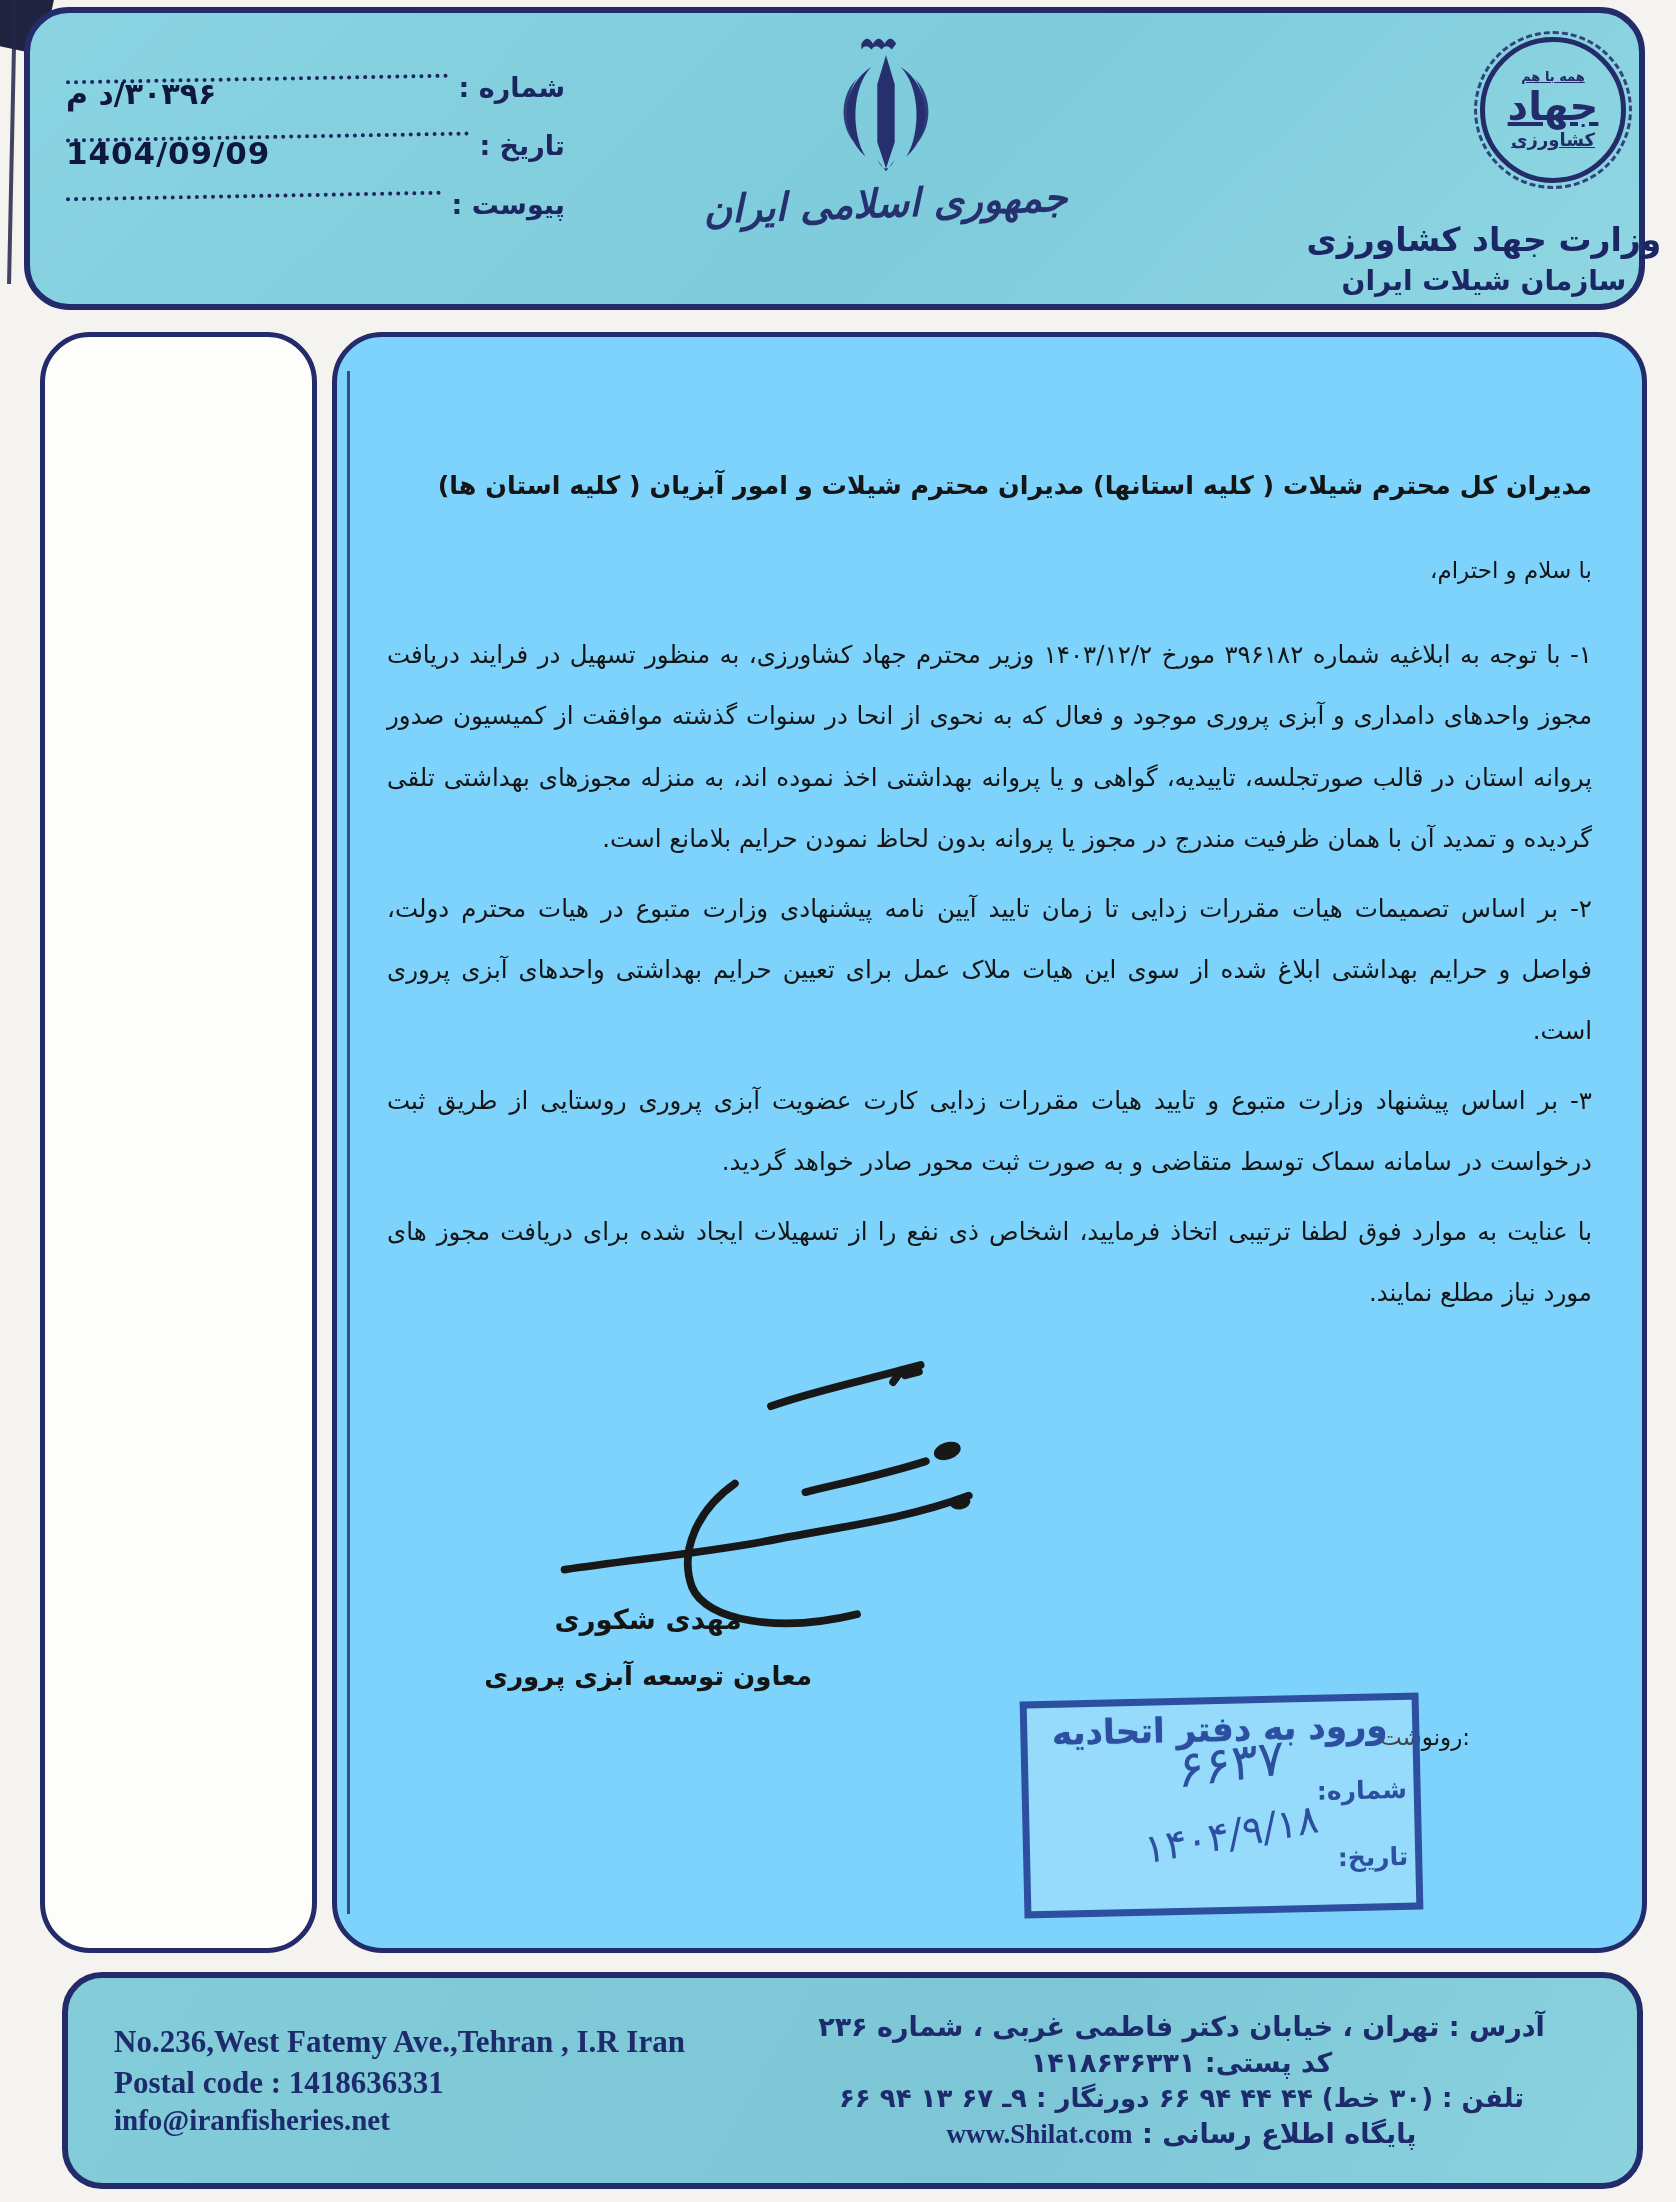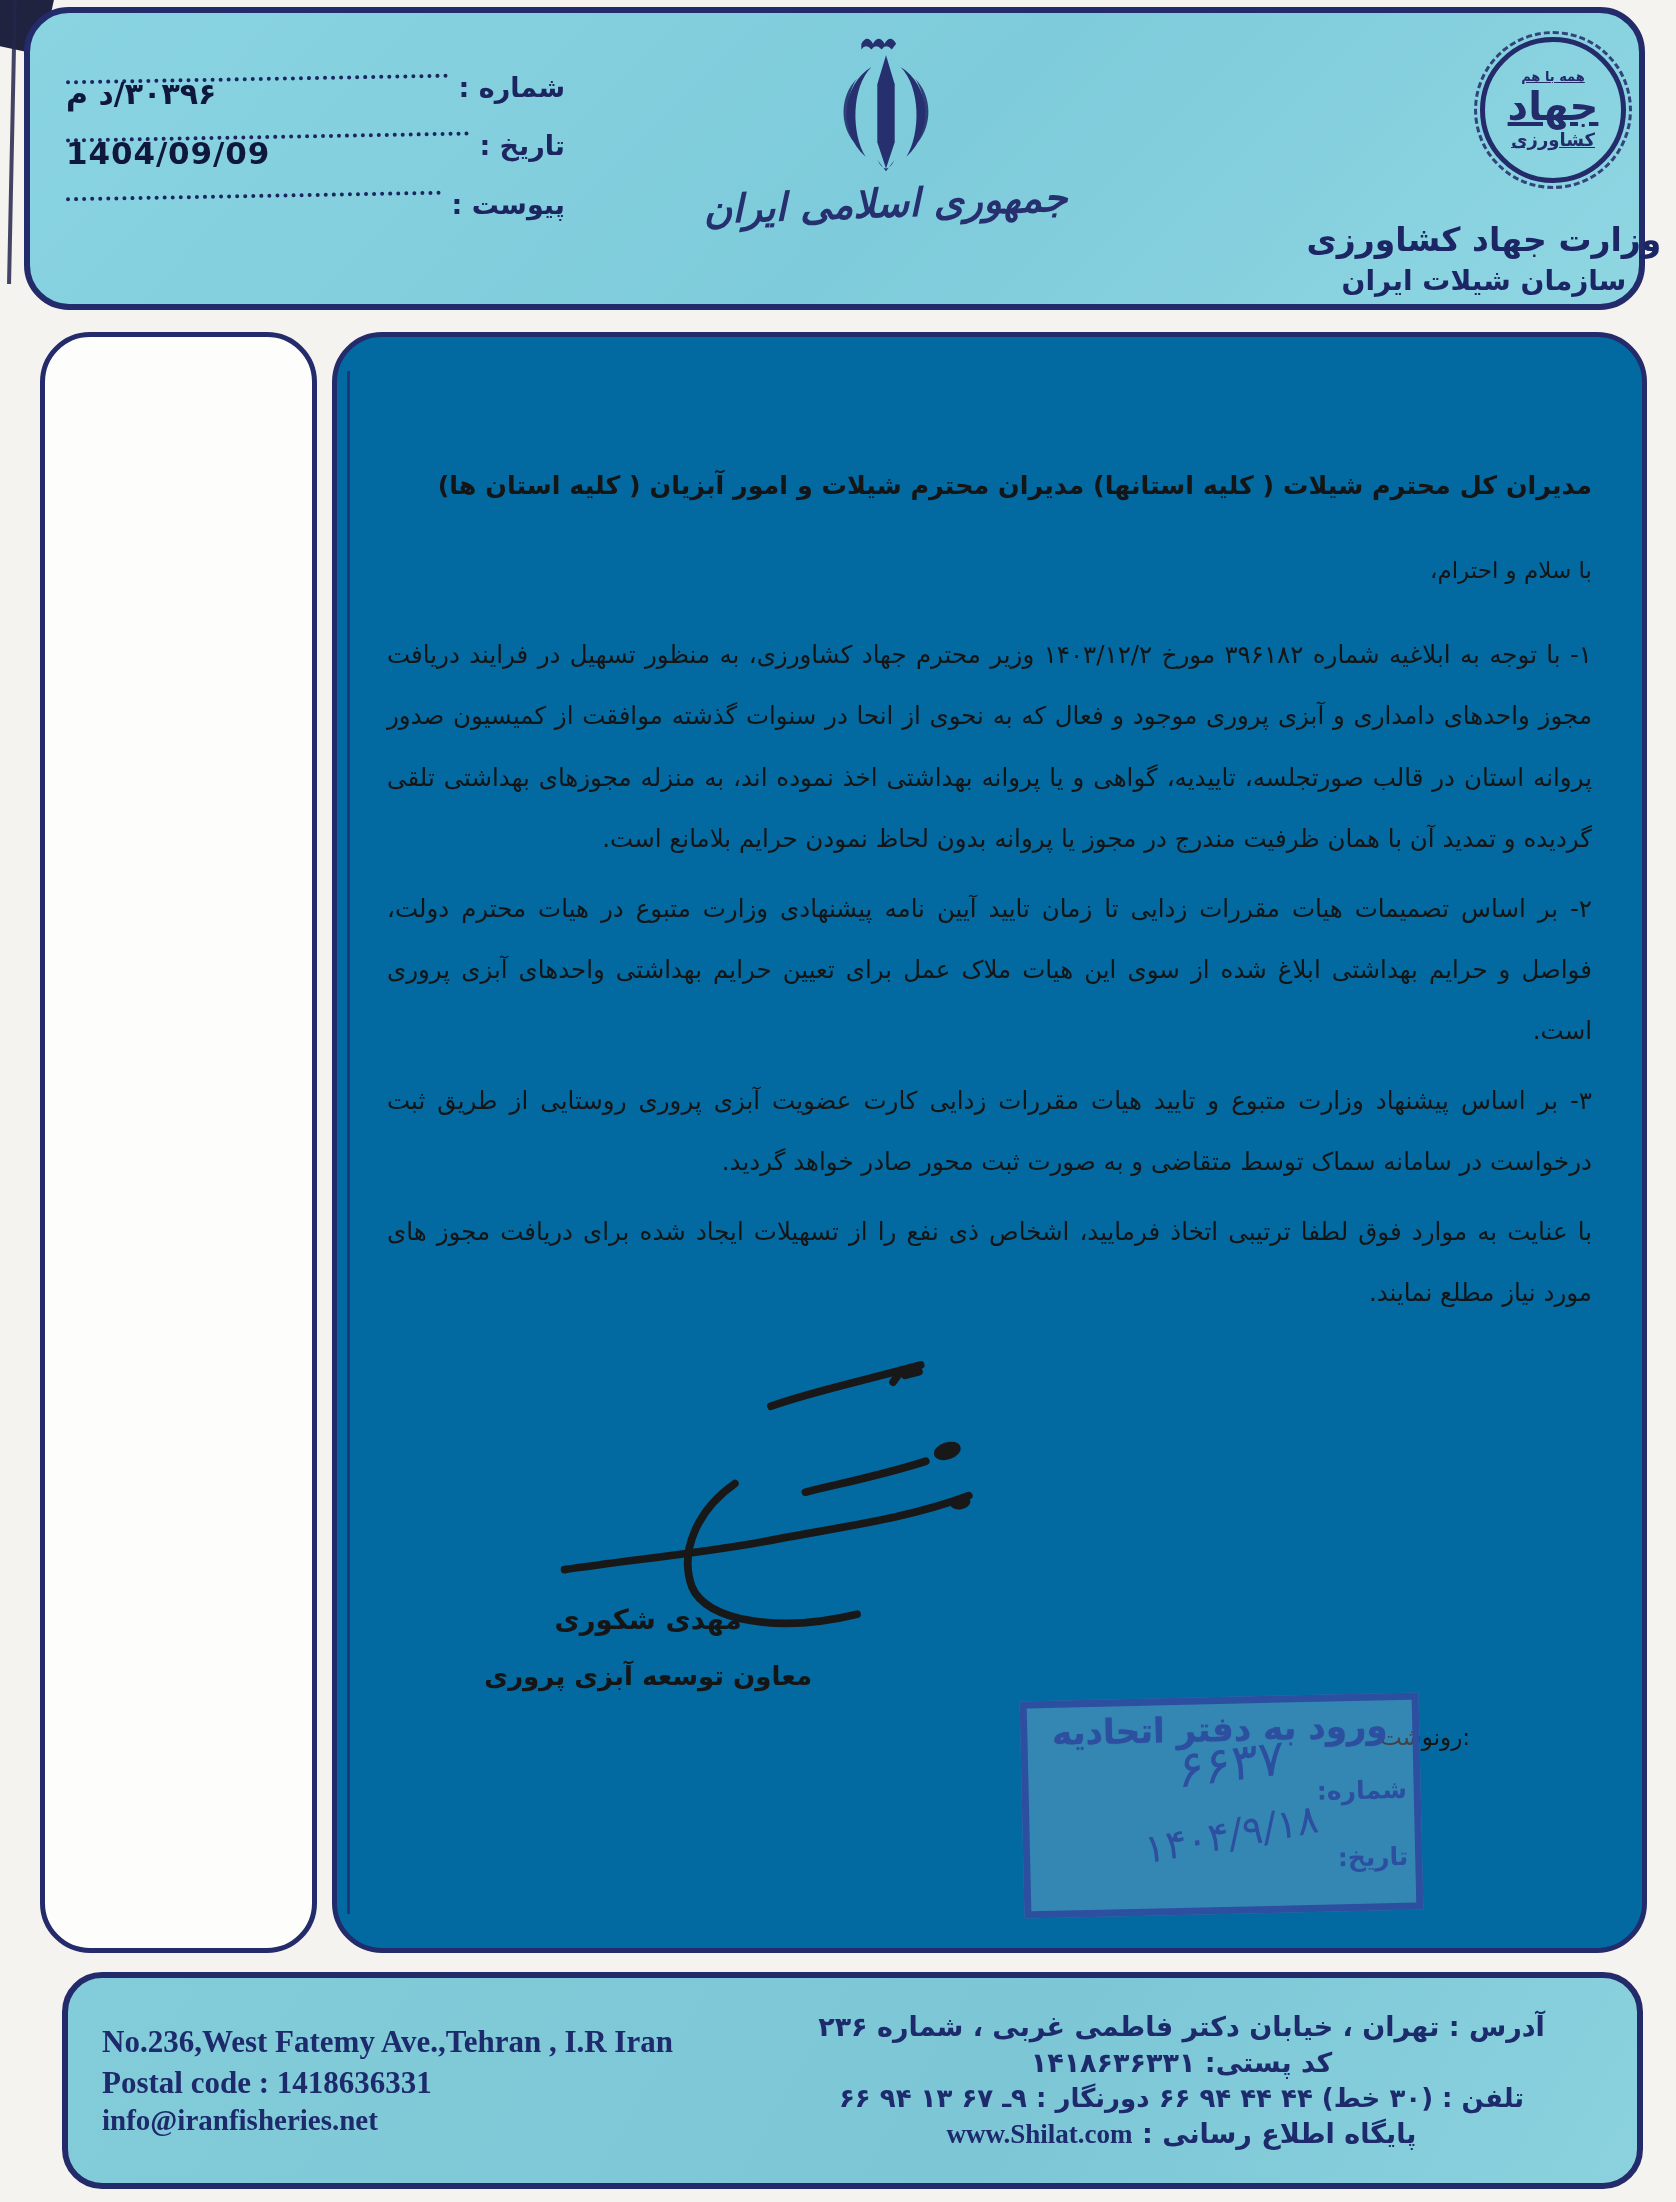--- a/index.html
+++ b/index.html
@@ -43,21 +43,21 @@
   .logo-motto{font-size:13px; font-weight:bold; margin-bottom:1.7px;}
   .logo-title{font-size:40px; font-weight:bold; line-height:1;}
   .logo-subtitle{font-size:18px; font-weight:bold; margin-top:3.4px;}
   .org-lines{position:absolute; left:1252px; top:203px; width:404px; text-align:center; direction:rtl; color:#1d2665;}
   .org-l1{font-size:33px; font-weight:bold; line-height:1.45;}
   .org-l2{font-size:28px; font-weight:bold;}
   
   .side-box{position:absolute; left:40px; top:332px; width:277px; height:1621px;
     background:#fdfdfc; border:5.2px solid #232b6a; border-radius:50px; box-sizing:border-box;}
   .main-box{position:absolute; left:332px; top:332px; width:1315px; height:1621px;
-    background:#0369a1; border:5.2px solid #232b6a; border-radius:50px; box-sizing:border-box;}
+    background:#7dd3fc; border:5.2px solid #232b6a; border-radius:50px; box-sizing:border-box;}
   .main-inner-line{position:absolute; left:10.3px; top:34px; bottom:34px; width:2.6px; background:#232b6a; opacity:.8;}
   .letter-body{position:absolute; inset:0; padding:127px 50px 0 50px; direction:rtl; box-sizing:border-box;}
   .recipients{font-weight:bold; font-size:25.4px; line-height:1.7; margin-bottom:50px; text-align:right;}
   .salutation{font-size:23px; margin-bottom:41px;}
   .para{font-size:24.5px; line-height:2.5; text-align:justify; margin-bottom:8.6px;}
   .sig-text{position:absolute; top:1266px; right:830px; text-align:center; z-index:3;}
   .sig-name{font-weight:bold; font-size:27.5px; white-space:nowrap;}
   .sig-title{font-weight:bold; font-size:26px; white-space:nowrap; margin-top:26px;}
   .cc-label{position:absolute; top:1387px; right:172px; font-size:23px;}
   .cc-text{position:absolute; top:1447px; right:215px; font-size:24px; white-space:nowrap;}
@@ -72,21 +72,21 @@
   .stamp-label{position:absolute; right:6.9px; bottom:8.6px; font-weight:bold; font-size:25px;}
   .stamp-val-num{position:absolute; right:129px; top:-13.8px; font-size:50px;
     transform:rotate(-6deg) skewX(-6deg); letter-spacing:5.2px;}
   .stamp-val-date{position:absolute; right:95px; top:-5.2px; font-size:40px;
     transform:rotate(-9deg) skewX(-6deg); letter-spacing:3.4px; white-space:nowrap;}
   
   .footer{position:absolute; left:62px; top:1972px; width:1581px; height:217px;
     background:linear-gradient(120deg,#83ccd9 0%,#7cc6d6 60%,#8bd2de 100%);
     border:6px solid #232b6a; border-radius:40px; box-sizing:border-box;
     display:flex; justify-content:space-between; align-items:center;}
-  .f-en{padding-left:34px; color:#1d2a6b; font-family:"Liberation Serif", serif; font-weight:600;}
+  .f-en{padding-left:46px; color:#1d2a6b; font-family:"Liberation Serif", serif; font-weight:600;}
   .f-en .l1{font-size:31px;}
   .f-en .l2{font-size:31px; margin-top:5.2px;}
   .f-en .l3{font-size:29px; margin-top:5.2px;}
   .f-en .l4{font-size:29px; margin-top:3.4px;}
   .f-fa{padding-right:34px; width:843px; direction:rtl; text-align:center;
     color:#1d2a6b; font-weight:bold;}
   .f-fa .l1{font-size:27px;}
   .f-fa .l2{font-size:27px; margin-top:5.2px;}
   .f-fa .l3{font-size:26px; margin-top:5.2px; white-space:nowrap;}
   .f-fa .l4{font-size:27px; margin-top:5.2px;}

